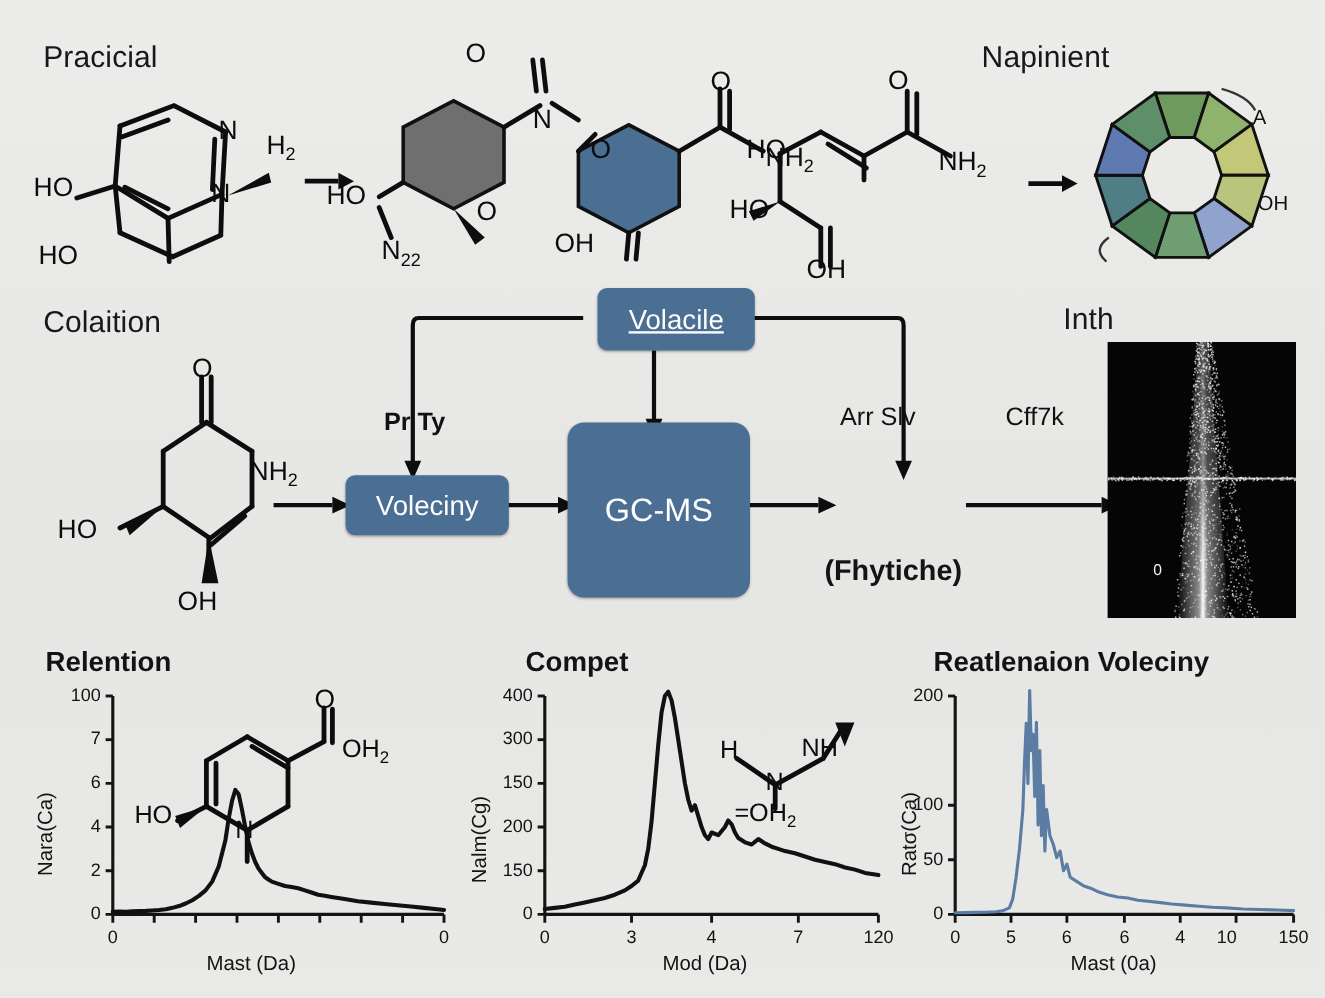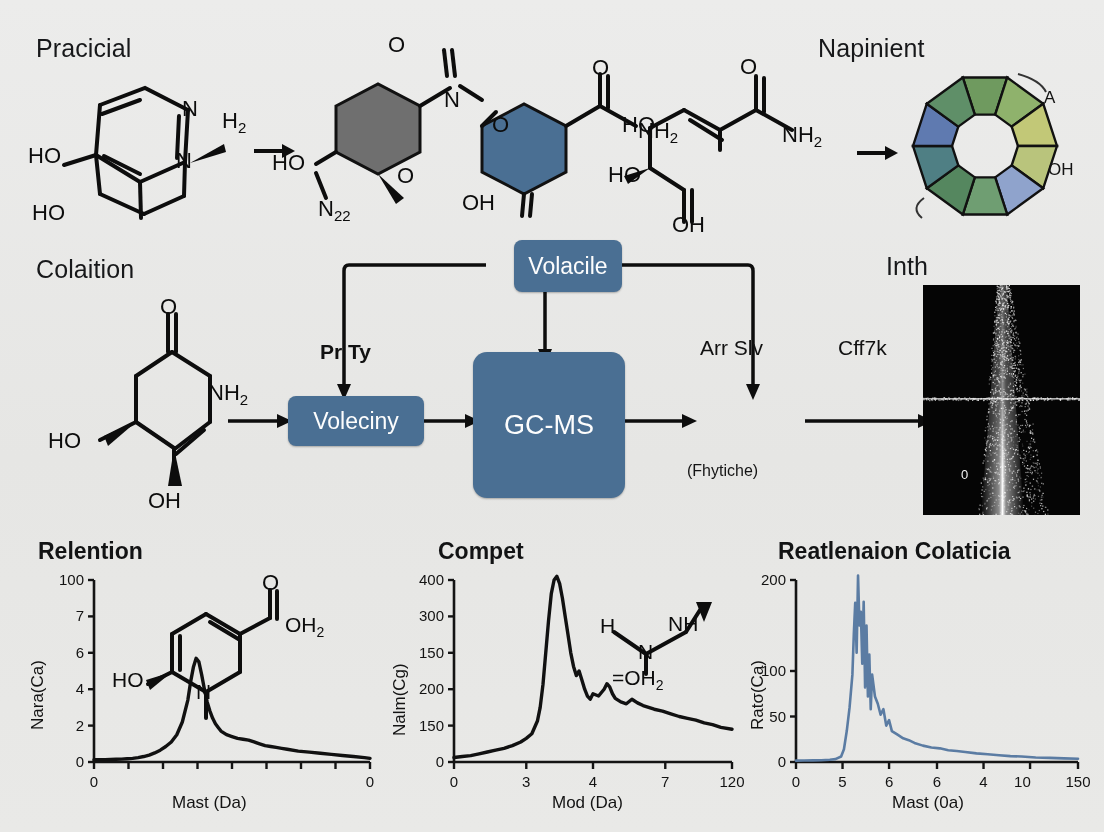--- a/index.html
+++ b/index.html
@@ -51,23 +51,24 @@
   }
   .flowbox.big { border-radius: 14px; font-size: 27px; }
   .flow-edge-label {
     position: absolute;
     font-size: 21px;
     color: #111;
     white-space: nowrap;
   }
   .sub-label {
     position:absolute;
-    font-size:16px;
+    font-size:24px;
     color:#141414;
     white-space:nowrap;
+    font-weight:bold;
   }
 
   
   .spectro {
     position: absolute;
     background: #050505;
     overflow: hidden;
   }
   .spectro .zerolab {
     position:absolute;
@@ -285,21 +286,21 @@
       <polygon points="337,384 351,384 344,400"></polygon>
       <polygon points="746,384 760,384 753,400"></polygon>
       <polygon points="538,349 552,349 545,366"></polygon>
       <polygon points="277,414 277,428 292,421"></polygon>
       <polygon points="465,414 465,428 480,421"></polygon>
       <polygon points="682,414 682,428 697,421"></polygon>
       <polygon points="918,414 918,428 933,421"></polygon>
     </g>
   </svg>
 
-  <div class="flowbox" style="left:514px; top:240px; width:108px; height:52px;">
+  <div class="flowbox" style="left:498px; top:240px; width:131px; height:52px;text-decoration:underline;">
     <span>Volacile</span>
   </div>
   <div class="flowbox" style="left:288px; top:396px; width:136px; height:50px;">
     <span>Voleciny</span>
   </div>
   <div class="flowbox big" style="left:473px; top:352px; width:152px; height:146px;">
     <span>GC-MS</span>
   </div>
   <div class="sub-label" style="left:687px; top:462px;">(Fhytiche)</div>
 
@@ -2172,21 +2173,21 @@
     </g>
     <polygon points="96,4 112,4 104,24" fill="#0d0d0d"></polygon>
   </svg>
   <div class="mol-text" style="left:600px; top:614px; font-size:21px;">H</div>
   <div class="mol-text" style="left:668px; top:612px; font-size:21px;">NH</div>
   <div class="mol-text" style="left:638px; top:640px; font-size:21px;">N</div>
   <div class="mol-text" style="left:612px; top:666px; font-size:21px;">
     <span>=OH</span><sub style="font-size:14px">2</sub>
   </div>
 
-  <div class="chart-title" style="left:778px; top:538px;">Reatlenaion Colaticia</div>
+  <div class="chart-title" style="left:778px; top:538px;">Reatlenaion Voleciny</div>
   <div class="abs" style="left:748px; top:566px; width:340px; height:250px;">
     <svg width="340" height="250">
       <g id="chart2-axes">
           <line x1="48" y1="14" x2="48" y2="196" stroke="#141414" stroke-width="2.6"></line>
           <line x1="48" y1="196" x2="330" y2="196" stroke="#141414" stroke-width="2.6"></line>
           <line x1="42" y1="14" x2="48" y2="14" stroke="#141414" stroke-width="2.4"></line>
           <line x1="42" y1="105" x2="48" y2="105" stroke="#141414" stroke-width="2.4"></line>
           <line x1="42" y1="150.5" x2="48" y2="150.5" stroke="#141414" stroke-width="2.4"></line>
           <line x1="42" y1="196" x2="48" y2="196" stroke="#141414" stroke-width="2.4"></line>
           <line x1="48" y1="196" x2="48" y2="203" stroke="#141414" stroke-width="2.4"></line>

